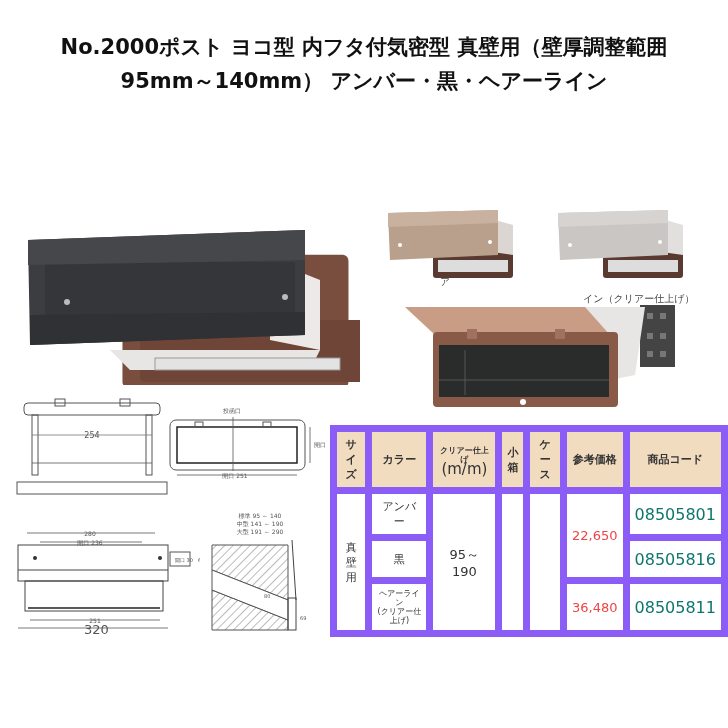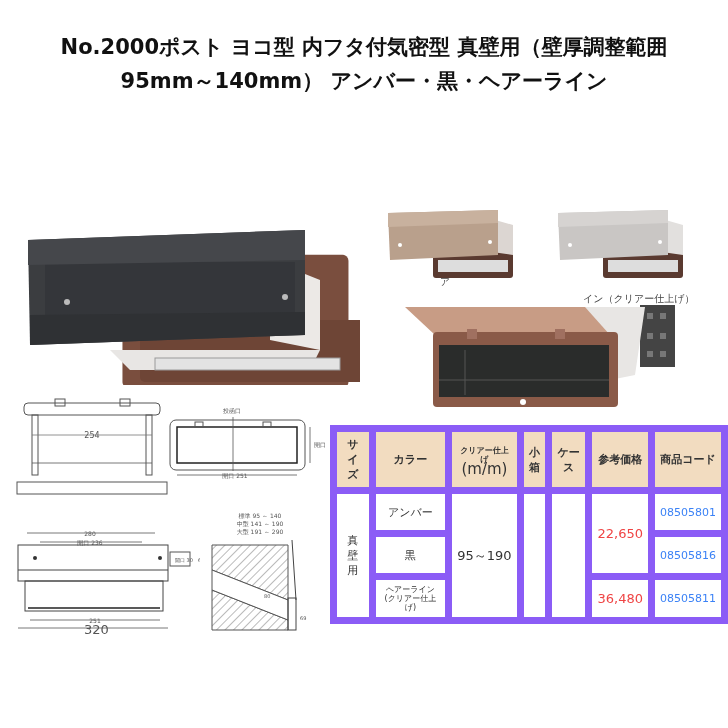--- a/index.html
+++ b/index.html
@@ -7,21 +7,21 @@
   .title { position:absolute; left:0; top:30px; width:728px; text-align:center; font-weight:bold; font-size:21px; line-height:34px; letter-spacing:0px; }
   .title .l1 { display:block;text-align:center; }
   .title .l2 { display:block; padding-left:0; }
   .photo { position:absolute; }
   .diagram { position:absolute; }
   .caption { position:absolute; font-size:10px; color:#444; }
   table.spec { position:absolute; left:330px; top:425px; border-collapse:collapse; font-size:11px; color:#333; font-family:"DejaVu Sans", sans-serif; }
   table.spec th, table.spec td { border:7px solid #8b5cf6; text-align:center; padding:5px; }
   table.spec th { background:#f2dcc0; font-weight:bold; height:22px; font-size:11px; }
   table.spec td { height:26px; background:#fff;margin-left:46px; }
-  table.spec td.code { color:#3b82f6; font-size:11px; }
+  table.spec td.code { color:#0f766e; font-size:16px; }
   table.spec td.price { font-size:13px; color:#ef4444; }
   table.spec td.range { font-size:13px; }
   .small2 { font-size:8px; line-height:9px; display:block; }
   .unit { font-size:15px; display:block; line-height:10px; font-weight:normal; }
 </style>
 </head>
 <body>
 
 <div class="title">
   <span class="l1">No.2000ポスト ヨコ型 内フタ付気密型 真壁用（壁厚調整範囲</span>

